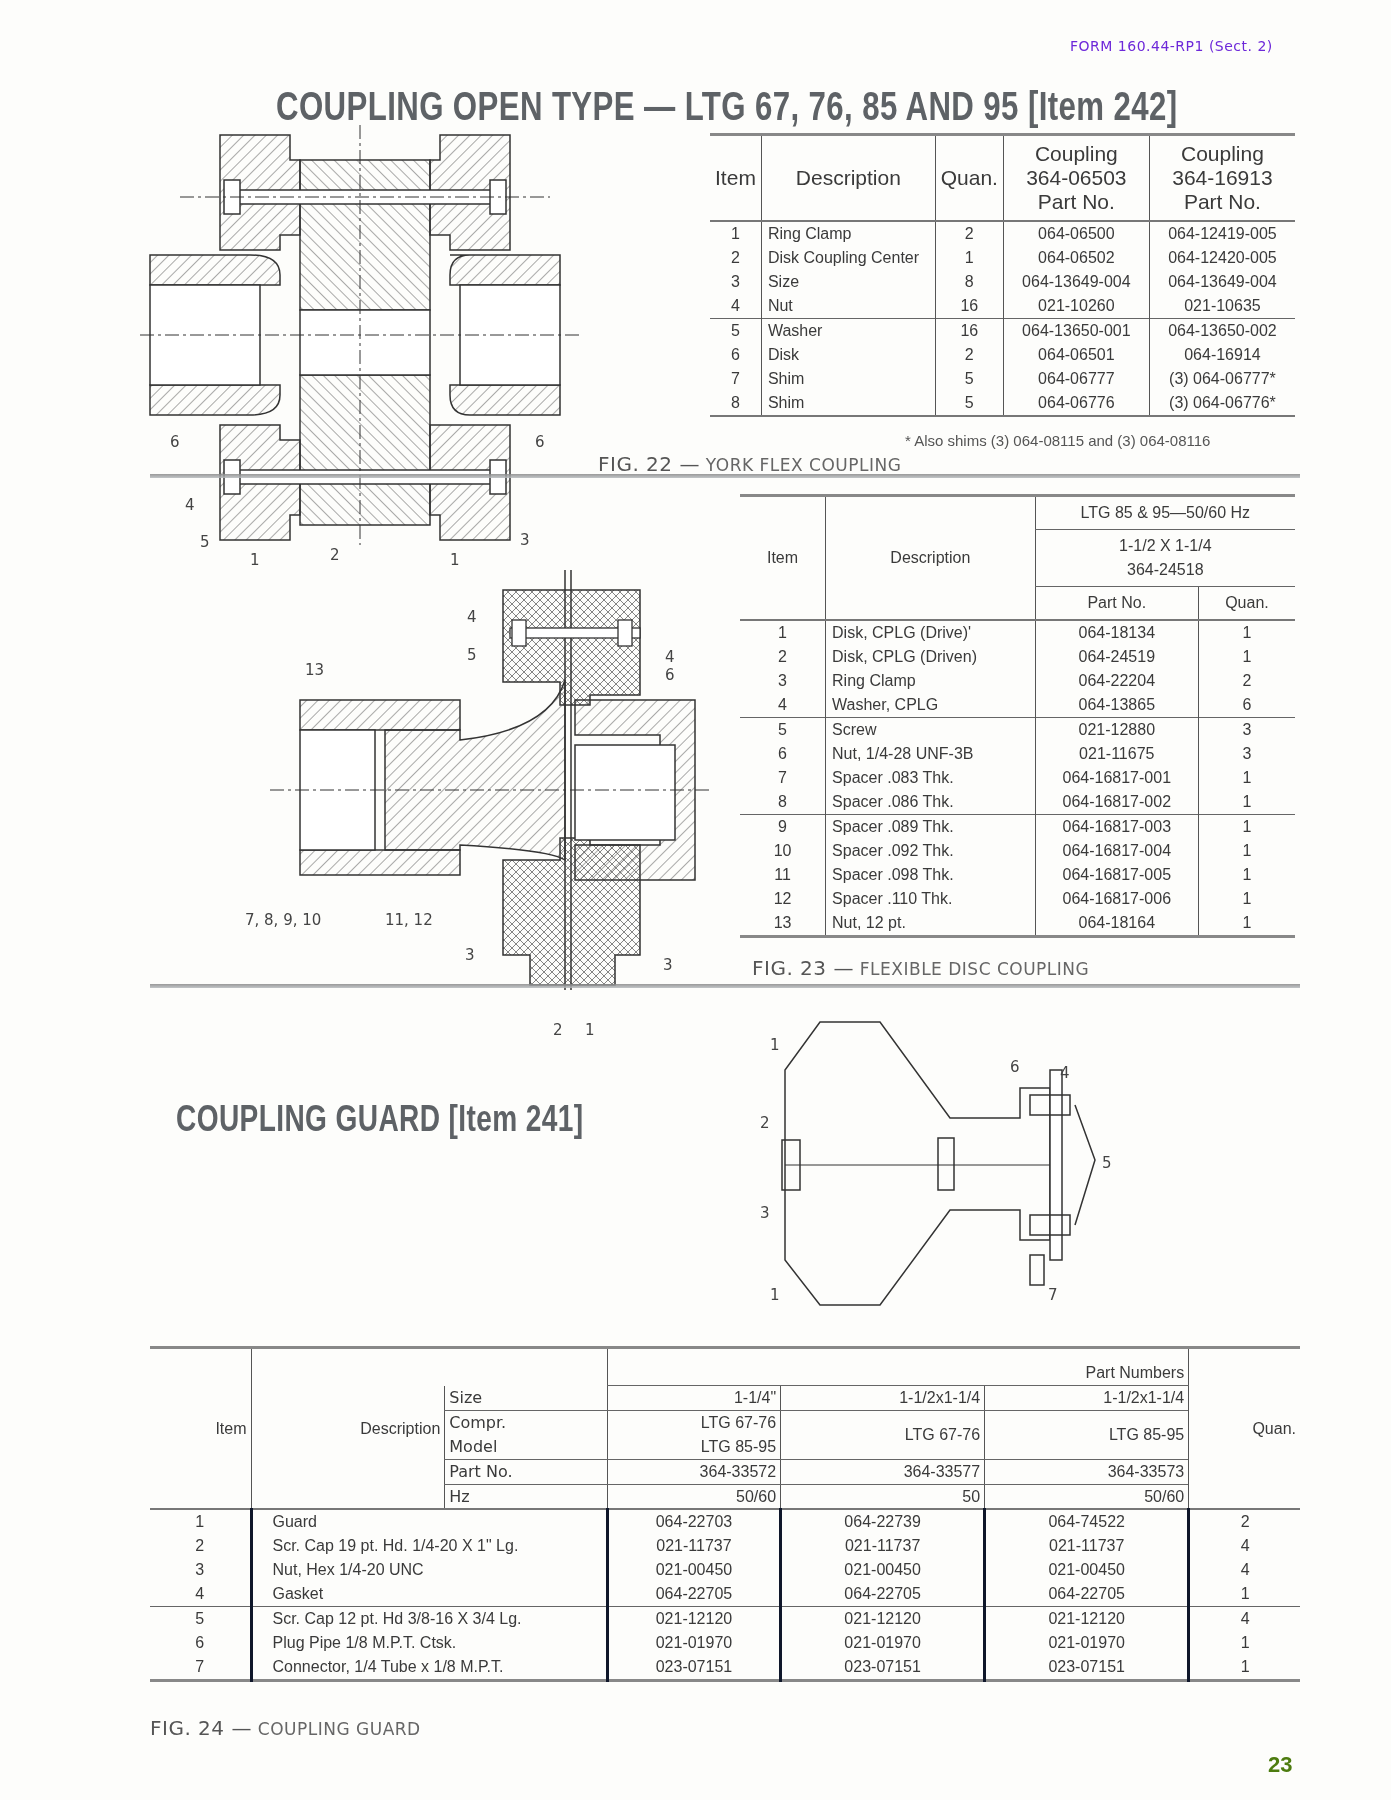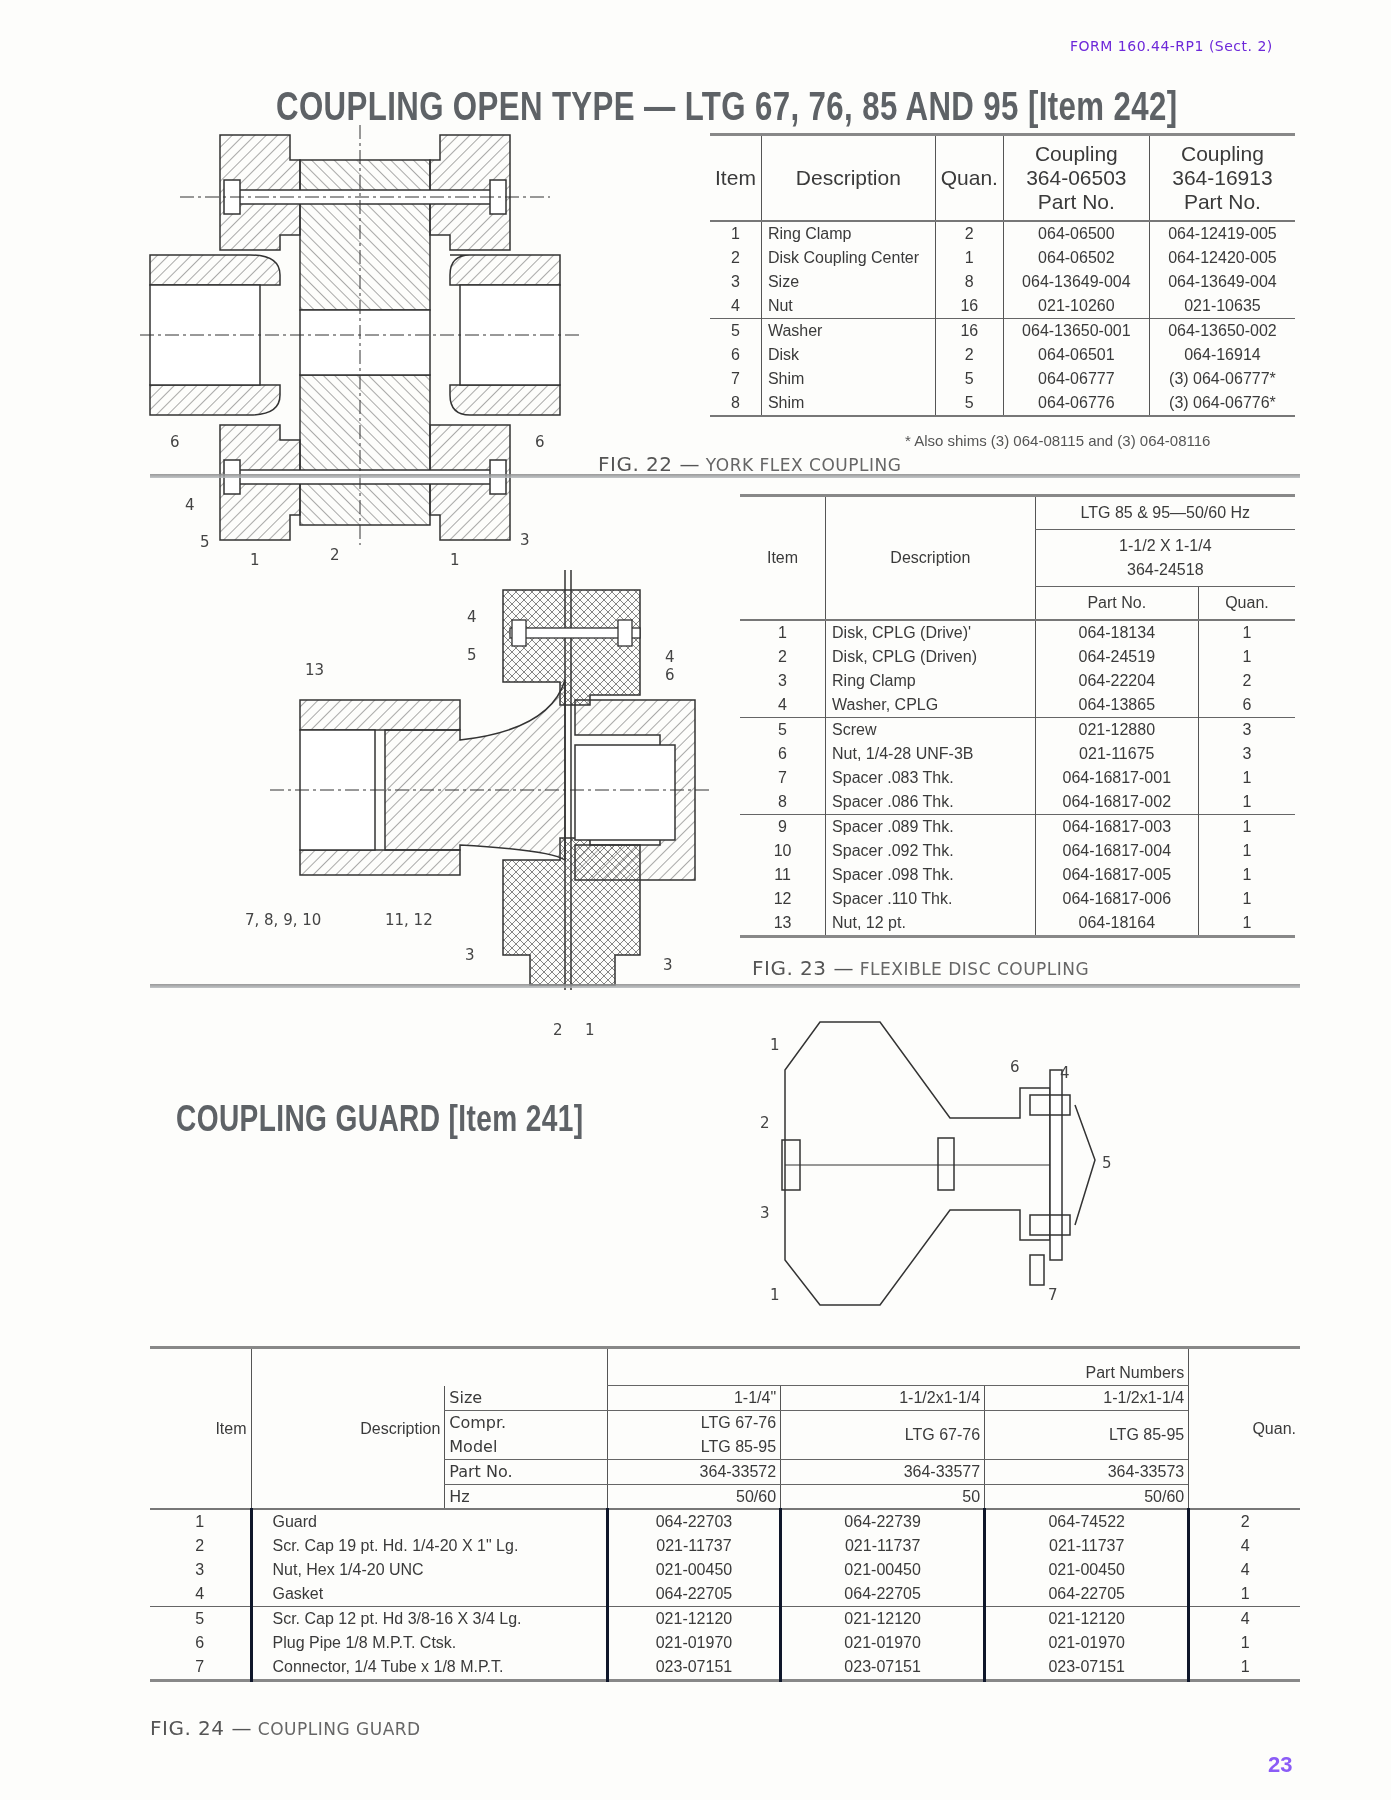--- a/index.html
+++ b/index.html
@@ -43,21 +43,21 @@
   .t3 th{text-align:right;font-size:16px;padding:0 4px;line-height:24px;}
   .t3 th.l{border-left:1px solid #555;}
   .t3 th.b{border-bottom:1px solid #666;}
   .t3 th.lbl{text-align:left;}
   .t3 thead tr:last-child{border-bottom:2px solid #777;}
   .t3 td{text-align:center;border-left:3px solid #0f172a;}
   .t3 td:first-child{border-left:none;}
   .t3 td.desc{text-align:left;padding-left:20px;}
   .t3 tr.sep td{border-top:1px solid #666;}
   .t3 tbody tr:last-child{border-bottom:3px solid #888;}
-  .pagenum{left:1268px;top:1752px;font-size:22px;font-weight:bold;color:#8b5cf6;}
+  .pagenum{left:1268px;top:1752px;font-size:22px;font-weight:bold;color:#4d7c0f;}
   .diag{position:absolute;}
   .lbl{font-family:"DejaVu Sans",sans-serif;font-size:15px;fill:#444;}
 </style>
 </head>
 <body>
 
 <div class="abs form-id">FORM 160.44-RP1 (Sect. 2)</div>
 <div class="abs h1 title-main">COUPLING OPEN TYPE — LTG 67, 76, 85 AND 95 [Item 242]</div>
 
 <svg class="diag" style="left:140px;top:125px" width="440" height="440">

